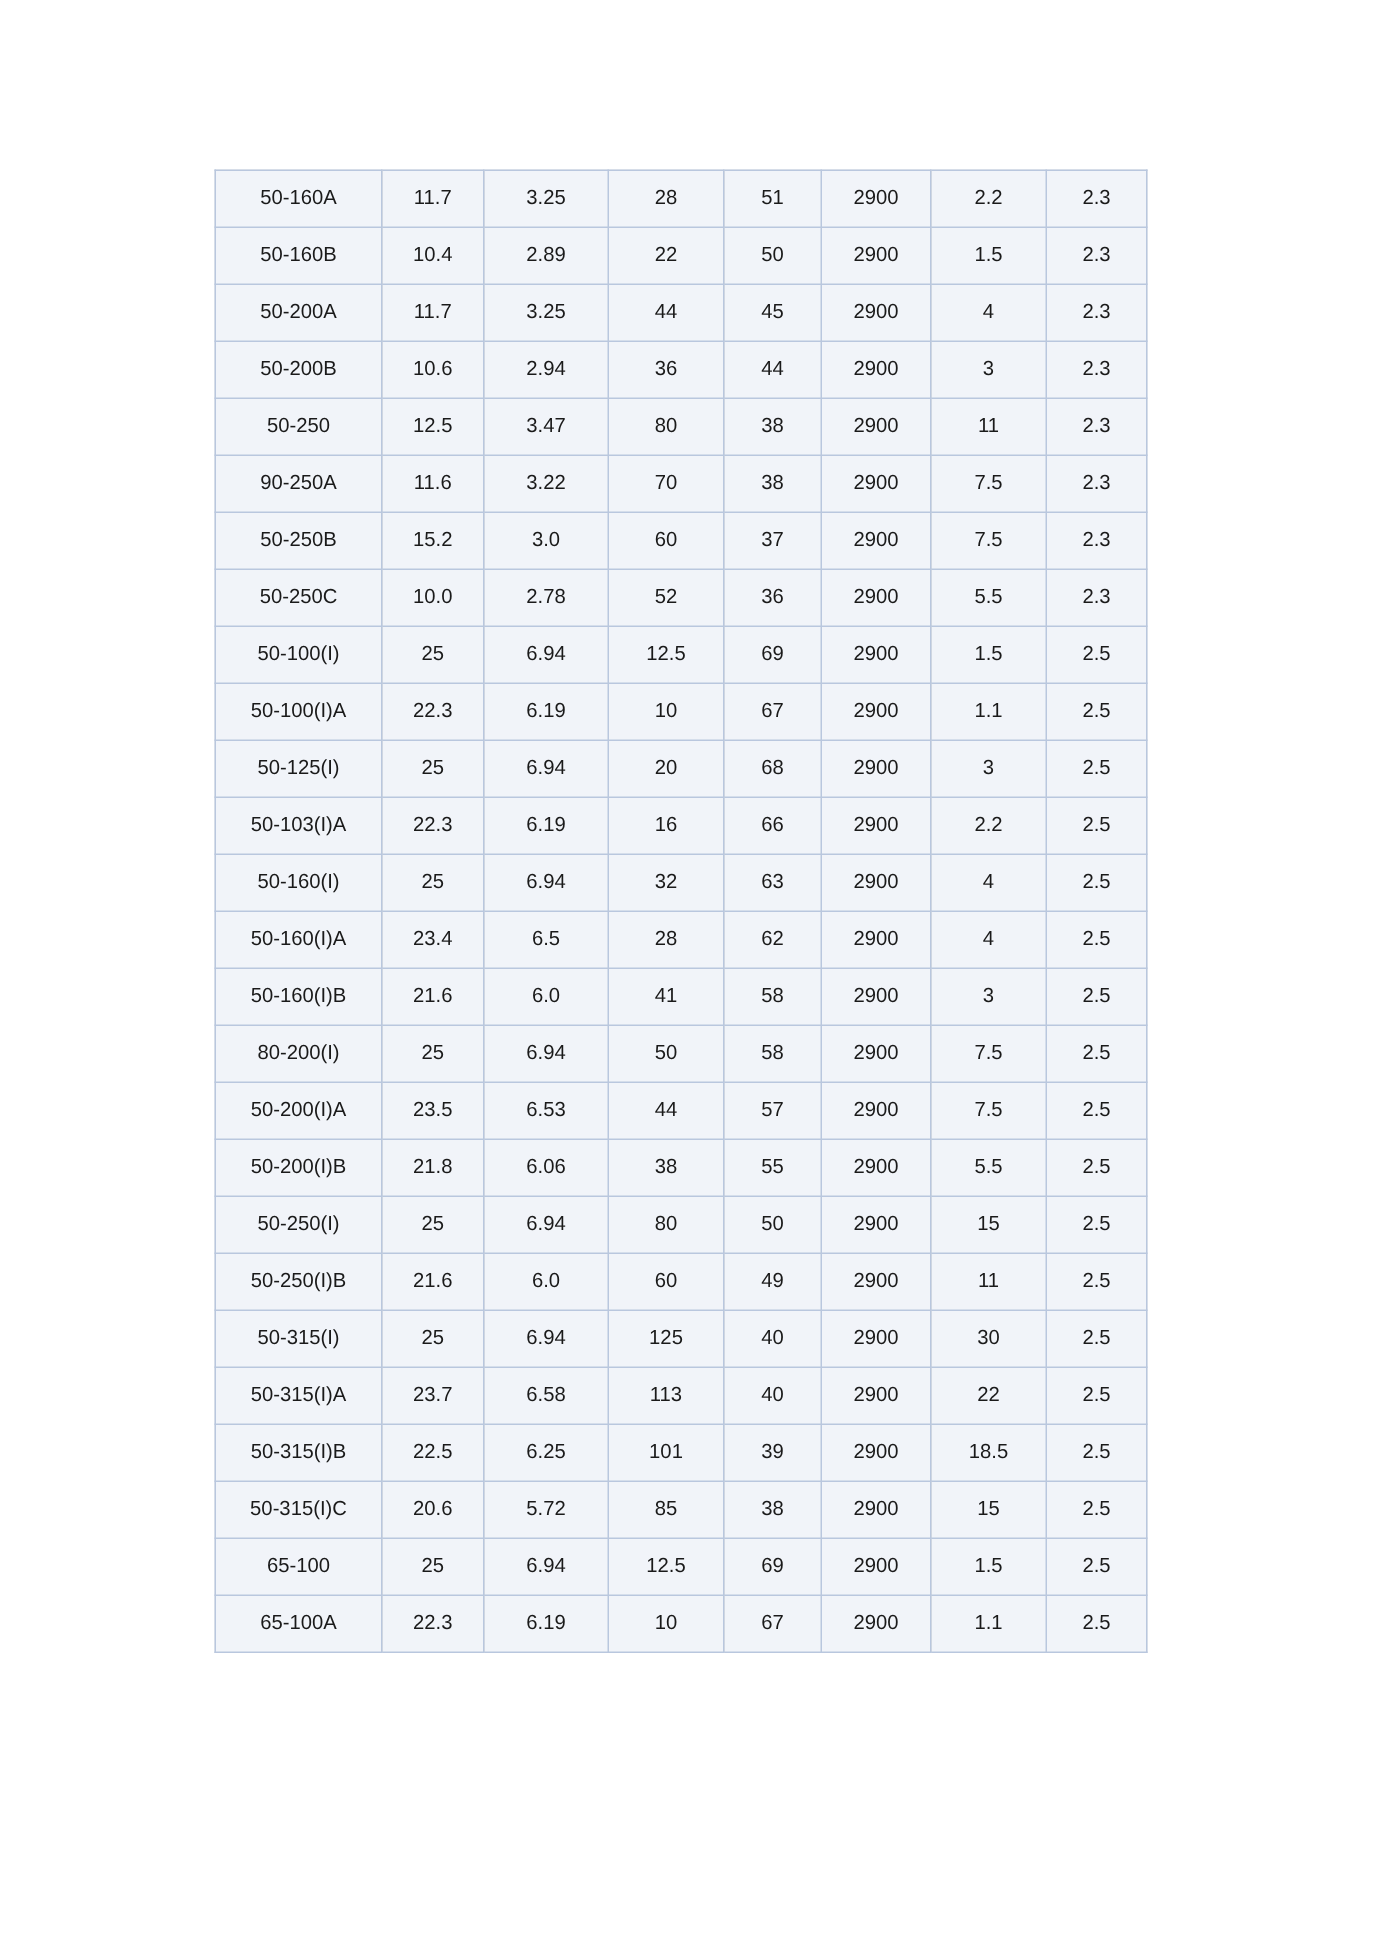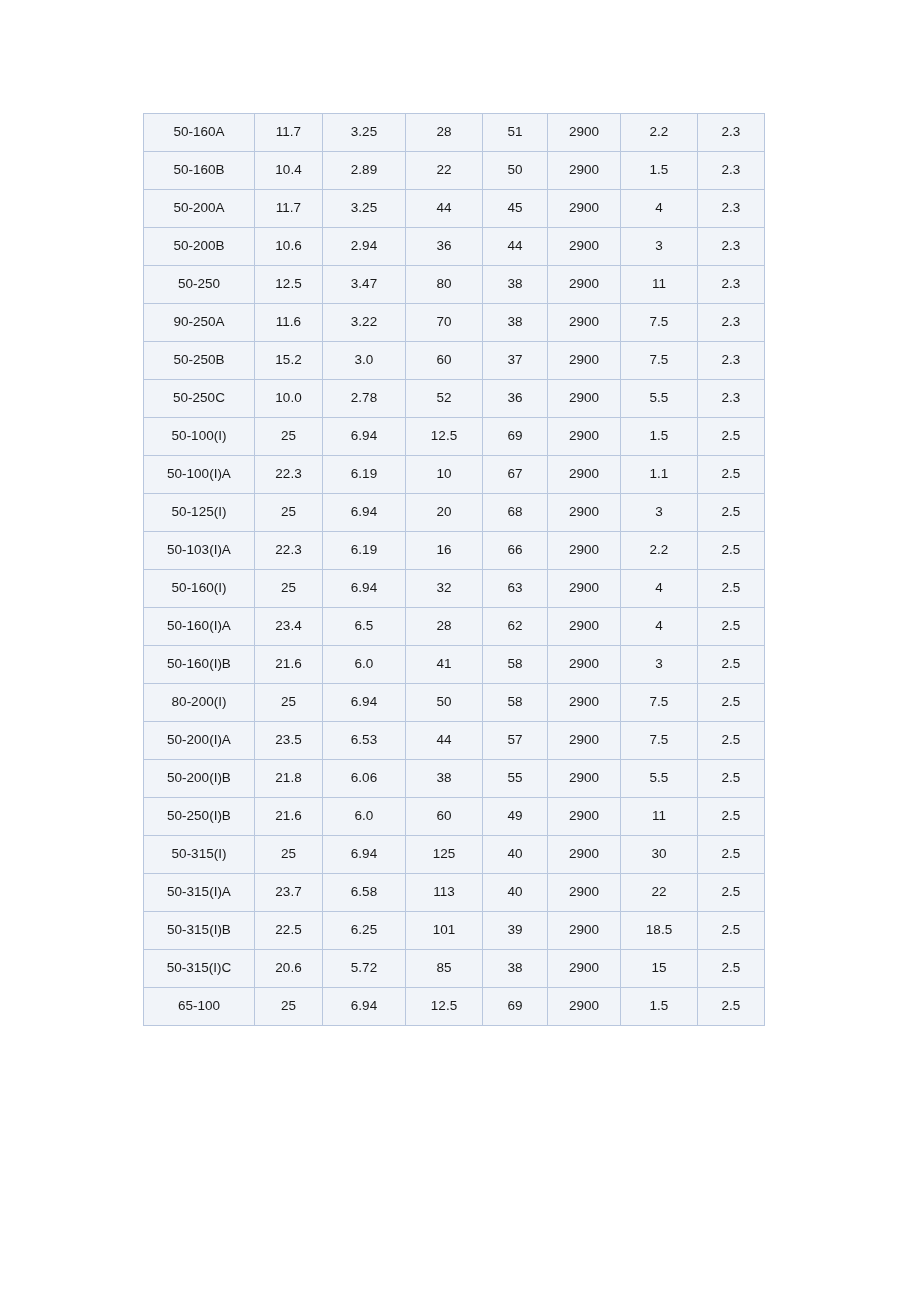--- a/index.html
+++ b/index.html
@@ -250,20 +250,30 @@
             <td>50-200(I)B</td>
             <td>21.8</td>
             <td>6.06</td>
             <td>38</td>
             <td>55</td>
             <td>2900</td>
             <td>5.5</td>
             <td>2.5</td>
           </tr>
           <tr>
+            <td>50-250(I)</td>
+            <td>25</td>
+            <td>6.94</td>
+            <td>80</td>
+            <td>50</td>
+            <td>2900</td>
+            <td>15</td>
+            <td>2.5</td>
+          </tr>
+          <tr>
             <td>50-250(I)B</td>
             <td>21.6</td>
             <td>6.0</td>
             <td>60</td>
             <td>49</td>
             <td>2900</td>
             <td>11</td>
             <td>2.5</td>
           </tr>
           <tr>
@@ -307,18 +317,28 @@
             <td>2.5</td>
           </tr>
           <tr>
             <td>65-100</td>
             <td>25</td>
             <td>6.94</td>
             <td>12.5</td>
             <td>69</td>
             <td>2900</td>
             <td>1.5</td>
+            <td>2.5</td>
+          </tr>
+          <tr>
+            <td>65-100A</td>
+            <td>22.3</td>
+            <td>6.19</td>
+            <td>10</td>
+            <td>67</td>
+            <td>2900</td>
+            <td>1.1</td>
             <td>2.5</td>
           </tr>
         </tbody>
     </table>
   </div>
 </div>
 
 </body></html>

